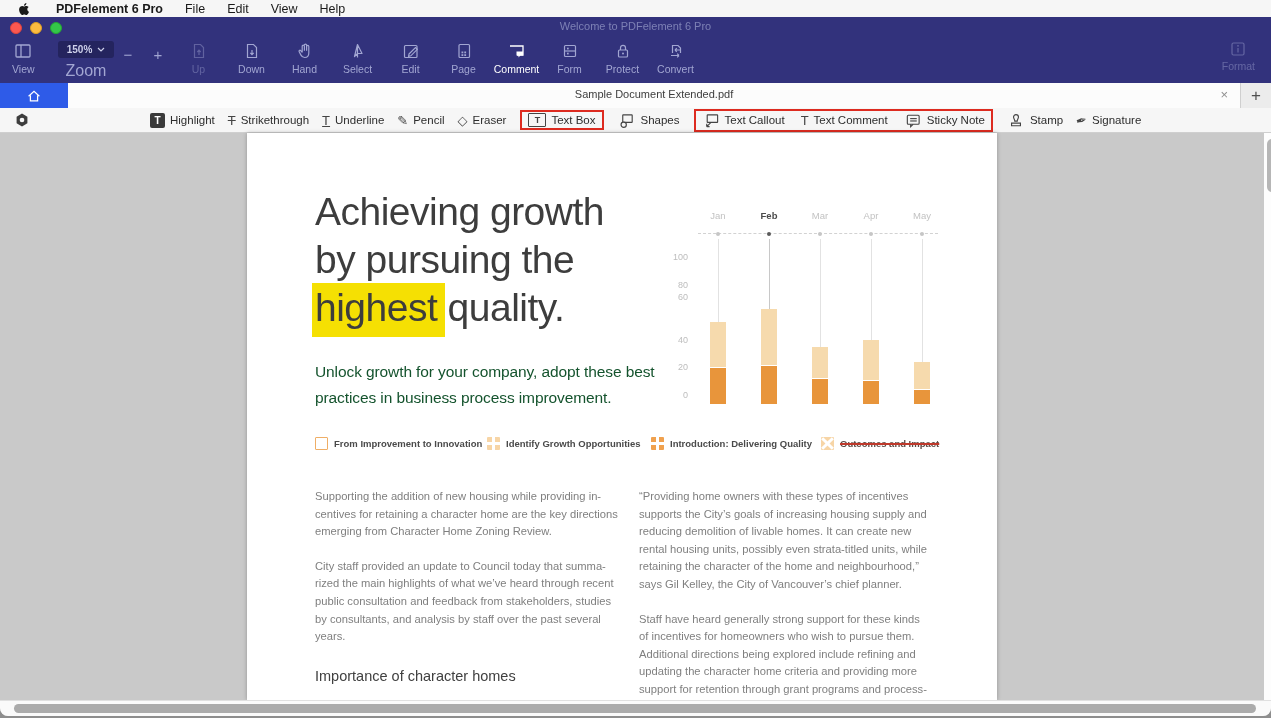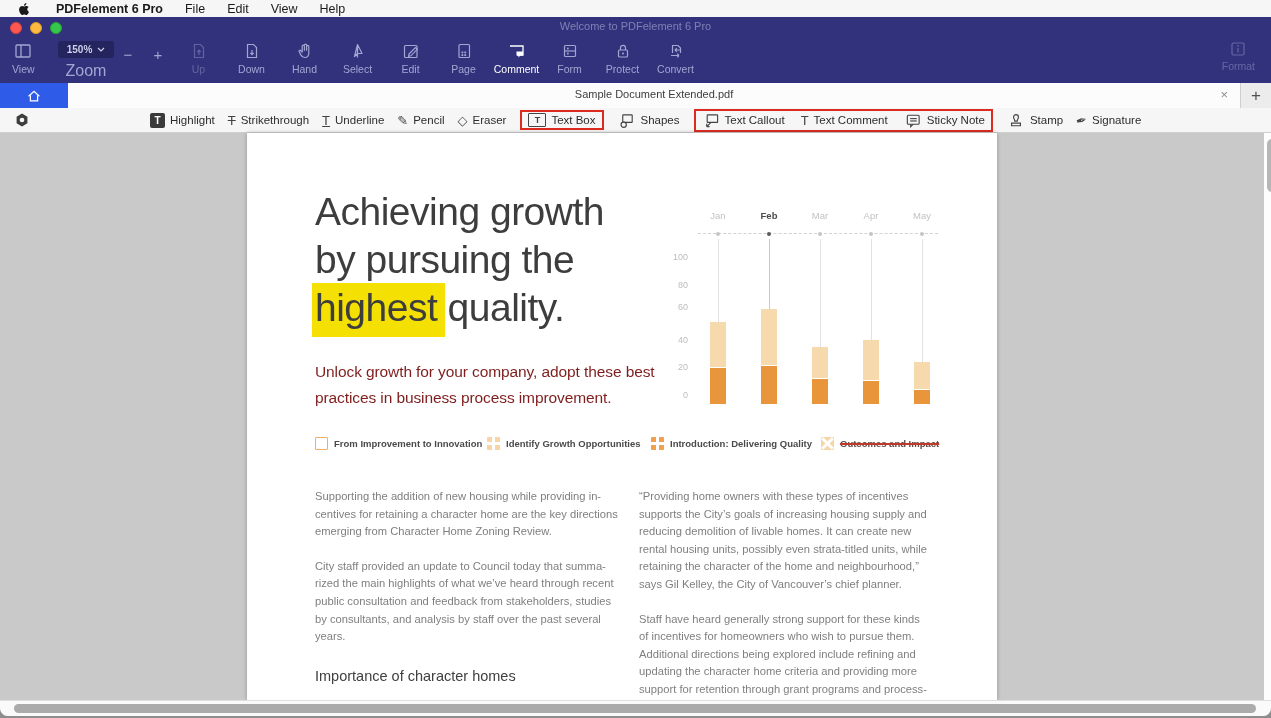--- a/index.html
+++ b/index.html
@@ -64,21 +64,21 @@
   .canvas{position:absolute;left:0;top:133px;width:100%;bottom:16px;background:#c9c9c9;padding-left:32px;}
   .page{position:absolute;left:247px;top:0;width:750px;height:567px;background:#ffffff;box-shadow:0 0 4px rgba(0,0,0,.28);}
   .rightstrip{position:absolute;right:0;top:0;width:39px;bottom:0;background:#fdfdfd;}
   .vthumb{position:absolute;left:3px;top:6px;width:10px;height:53px;background:#b6b6b6;border-radius:5px;}
   .hscroll{position:absolute;left:0;bottom:0;width:100%;height:16px;background:#fafafa;border-top:1px solid #e0e0e0;box-sizing:border-box;}
   .hthumb{position:absolute;left:14px;top:3px;width:1242px;height:9px;background:#ababab;border-radius:4.5px;}
 
   
   .headline{position:absolute;left:68px;top:55px;font-size:39px;line-height:48px;color:#3d3d3d;font-weight:400;letter-spacing:-0.5px;}
   .hlt{background:#F5E003;padding:3px 8px 8px 3px;margin:-3px -8px -8px -3px;}
-  .subtitle{position:absolute;left:68px;top:226px;font-size:15.5px;line-height:26px;color:#7f1d1d;white-space:pre-line;letter-spacing:-0.1px;}
+  .subtitle{position:absolute;left:68px;top:226px;font-size:15.5px;line-height:26px;color:#14532d;white-space:pre-line;letter-spacing:-0.1px;}
 
   .chart{position:absolute;left:415px;top:75px;width:278px;height:205px;font-family:"Liberation Sans",sans-serif;}
   .dashline{position:absolute;left:36px;width:240px;top:25px;border-top:1px dashed #d2d2d2;}
   .ch-month{position:absolute;top:2px;width:40px;text-align:center;font-size:9.5px;color:#c2c2c2;}
   .ch-month.hi{color:#4a4a4a;font-weight:bold;}
   .ch-dot{position:absolute;width:4px;height:4px;border-radius:50%;background:#c6c6c6;}
   .ch-dot.hi{background:#5a5a5a;}
   .ch-vline{position:absolute;width:1px;background:#e2e2e2;}
   .ch-vline.hi{background:#c8c8c8;}
   .ch-ytick{position:absolute;left:0;width:26px;text-align:right;font-size:9px;color:#bdbdbd;}
@@ -373,21 +373,21 @@
       </div>
 
       <div class="subtitle">Unlock growth for your company, adopt these best
 practices in business process improvement.</div>
 
       <div class="chart">
         <div class="dashline"></div>
         <div id="chart-dyn">
               <div class="ch-ytick" style="top: 44px;">100</div>
               <div class="ch-ytick" style="top: 71.6px;">80</div>
-              <div class="ch-ytick" style="top: 94px;">60</div>
+              <div class="ch-ytick" style="top: 84px;">60</div>
               <div class="ch-ytick" style="top: 126.8px;">40</div>
               <div class="ch-ytick" style="top: 154.4px;">20</div>
               <div class="ch-ytick" style="top: 182px;">0</div>
               <div class="ch-month" style="left: 36px;">Jan</div>
               <div class="ch-dot" style="left: 54px; top: 23.5px;"></div>
               <div class="ch-vline" style="left: 55.5px; top: 31px; height: 82.86px;"></div>
               <div class="ch-seg" style="left: 48px; top: 113.86px; width: 16px; height: 45.54px; background: rgb(246, 218, 173);"></div>
               <div class="ch-seg" style="left: 48px; top: 159.4px; width: 16px; height: 36.6px; background: rgb(232, 149, 59); border-top: 1px solid rgb(255, 255, 255);"></div>
               <div class="ch-month hi" style="left: 87px;">Feb</div>
               <div class="ch-dot hi" style="left: 105px; top: 23.5px;"></div>

